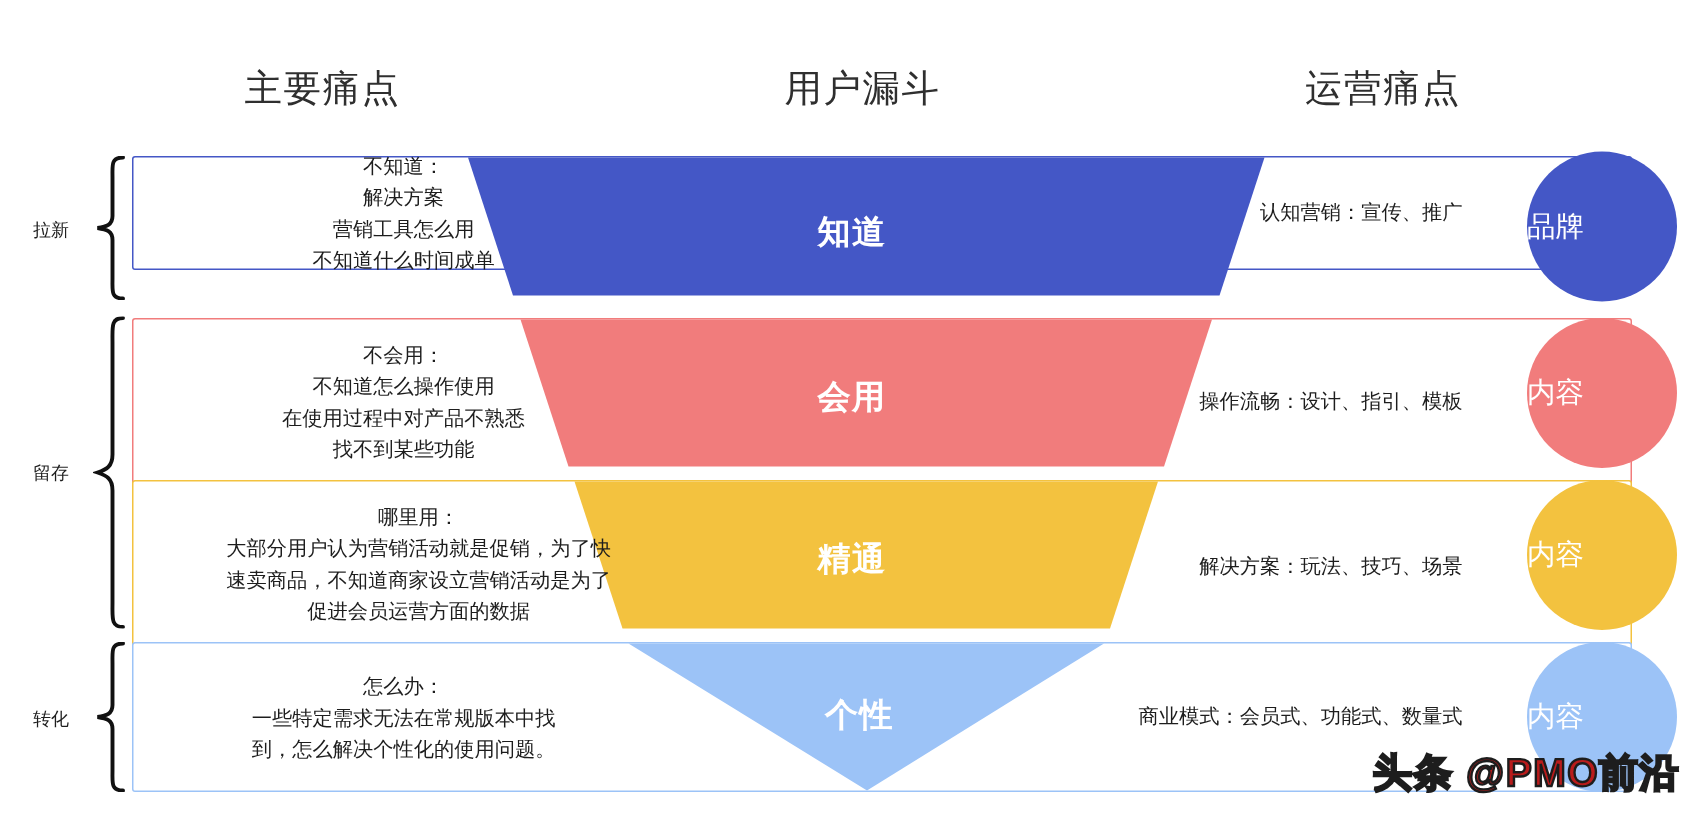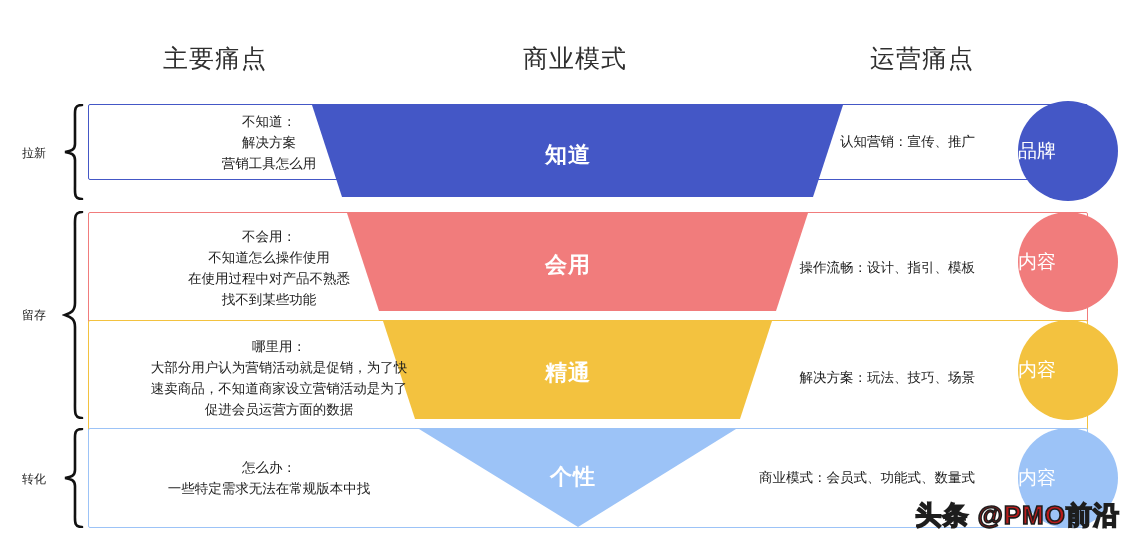--- a/index.html
+++ b/index.html
@@ -50,21 +50,21 @@
     position: absolute;
     left: 88px;
     width: 1000px;
     box-sizing: border-box;
     border: 1.6px solid #4457c6;
     background: #ffffff;
     border-radius: 2px;
   }
   .row.r1 { top: 104px;  height: 76px;  border-color: #4457c6; }
   .row.r2 { top: 212px;  height: 112px; border-color: #f17c7c; }
-  .row.r3 { top: 320px;  height: 116px; border-color: #f3c23f; }
+  .row.r3 { top: 320px;  height: 116px; border-color: #f3c23f; font-family: Liberation Mono, monospace; }
   .row.r4 { top: 428px;  height: 100px; border-color: #9cc3f7; }
 
   
   .pain-text {
     position: absolute;
     left: 0px;
     top: 0;
     width: 360px;
     height: 100%;
     display: flex;
@@ -146,21 +146,21 @@
     -webkit-text-stroke: 1.6px #1d1d1d;
     letter-spacing: 1px;
     z-index: 9;
     white-space: nowrap;
   }
 </style>
 </head>
 <body>
 
 <div id="hdr-pain" class="col-header">主要痛点</div>
-<div id="hdr-funnel" class="col-header">商业模式</div>
+<div id="hdr-funnel" class="col-header">用户漏斗</div>
 <div id="hdr-ops" class="col-header">运营痛点</div>
 
 <div class="brace" style="top:104px;height:96px;">
   <svg width="22" height="96" viewBox="0 0 22 96" aria-hidden="true">
     <path d="M20 1 C12 1 13 6 13 14 L13 40 C13 46 9 47 3 48 C9 49 13 50 13 56 L13 82 C13 90 12 95 20 95" fill="none" stroke="#111" stroke-width="2.6" stroke-linecap="round"></path>
   </svg>
 </div>
 <div class="stage-label" style="left:22px;top:145px;">拉新</div>
 
 <div class="brace" style="top:211px;height:208px;">
@@ -175,20 +175,21 @@
     <path d="M20 1 C12 1 13 6 13 14 L13 42 C13 48 9 49 3 50 C9 51 13 52 13 58 L13 86 C13 94 12 99 20 99" fill="none" stroke="#111" stroke-width="2.6" stroke-linecap="round"></path>
   </svg>
 </div>
 <div class="stage-label" style="left:22px;top:471px;">转化</div>
 
 <div class="row r1">
   <div class="pain-text">
     <span class="line">不知道：</span>
     <span class="line">解决方案</span>
     <span class="line">营销工具怎么用</span>
+    <span class="line">不知道什么时间成单</span>
   </div>
   <div class="ops-text">认知营销：宣传、推广</div>
 </div>
 
 <div class="row r2">
   <div class="pain-text">
     <span class="line">不会用：</span>
     <span class="line">不知道怎么操作使用</span>
     <span class="line">在使用过程中对产品不熟悉</span>
     <span class="line">找不到某些功能</span>
@@ -203,20 +204,21 @@
     <span class="line">速卖商品，不知道商家设立营销活动是为了</span>
     <span class="line">促进会员运营方面的数据</span>
   </div>
   <div class="ops-text">解决方案：玩法、技巧、场景</div>
 </div>
 
 <div class="row r4">
   <div class="pain-text">
     <span class="line">怎么办：</span>
     <span class="line">一些特定需求无法在常规版本中找</span>
+    <span class="line">到，怎么解决个性化的使用问题。</span>
   </div>
   <div class="ops-text">商业模式：会员式、功能式、数量式</div>
 </div>
 
 <svg id="funnel-layer" viewBox="0 0 1134 553">
 
   <polygon points="312,105 843,105 813,197 342,197" fill="#4457c6"></polygon>
 
   <polygon points="347,213 808,213 776,311 379,311" fill="#f17c7c"></polygon>
 

